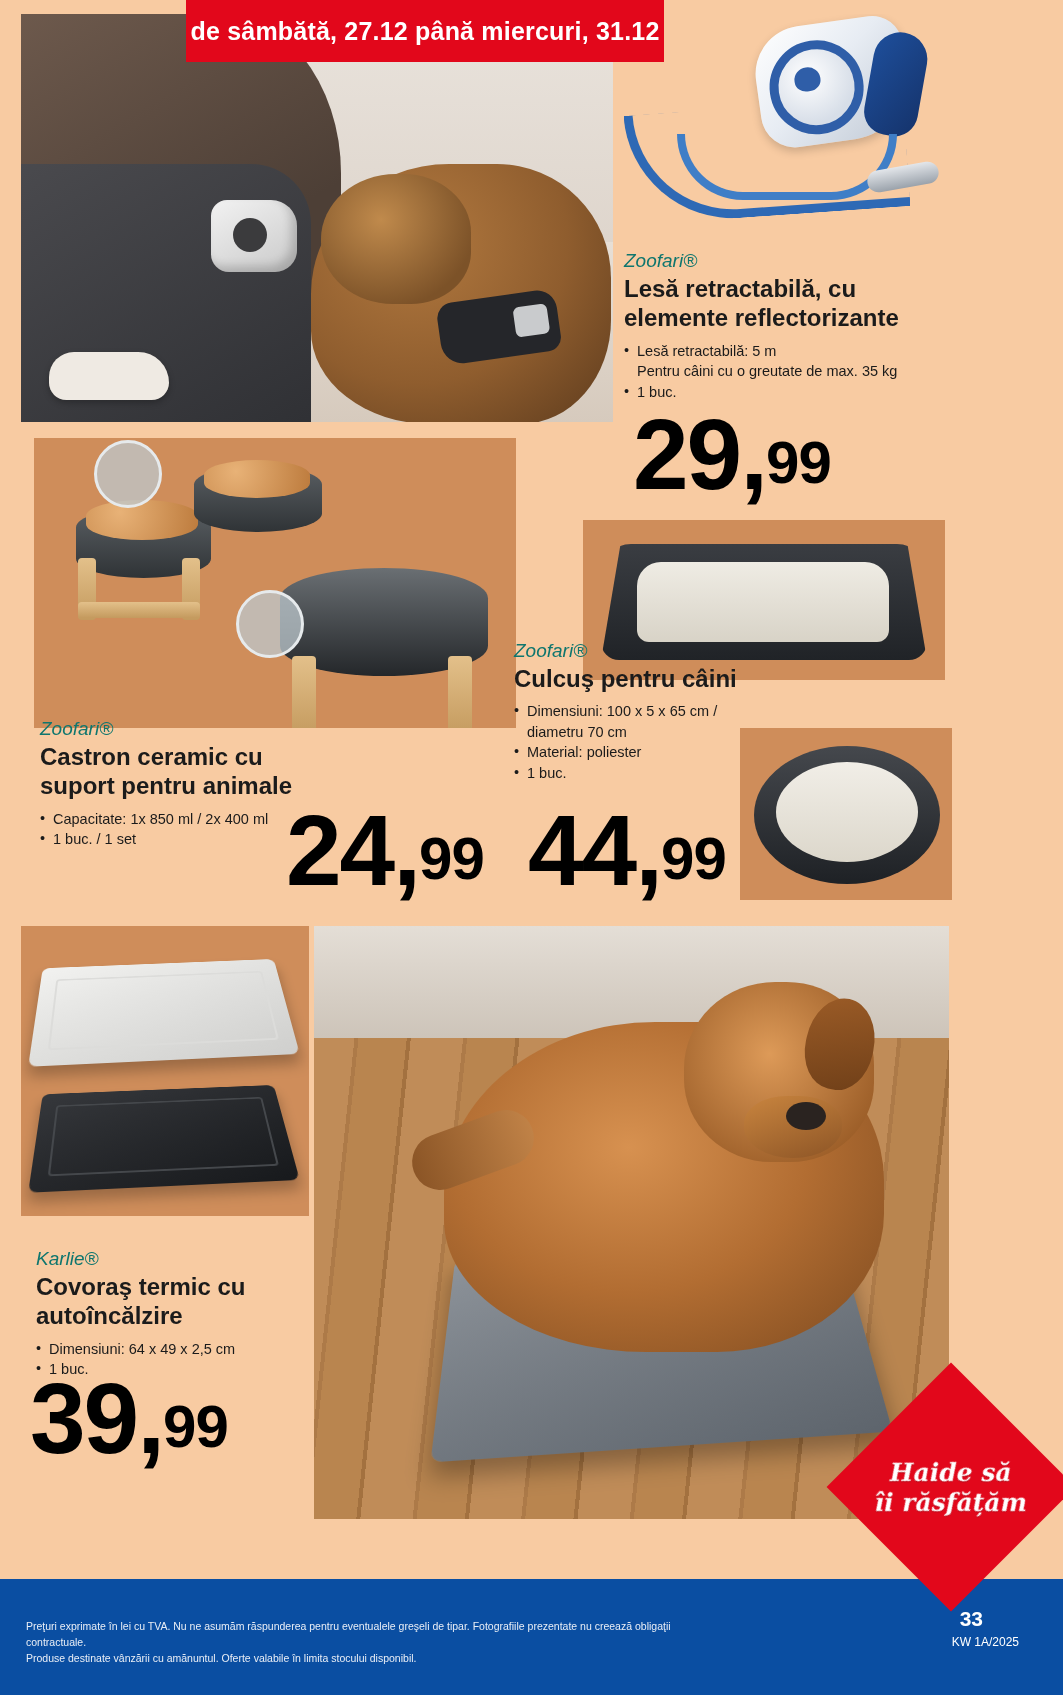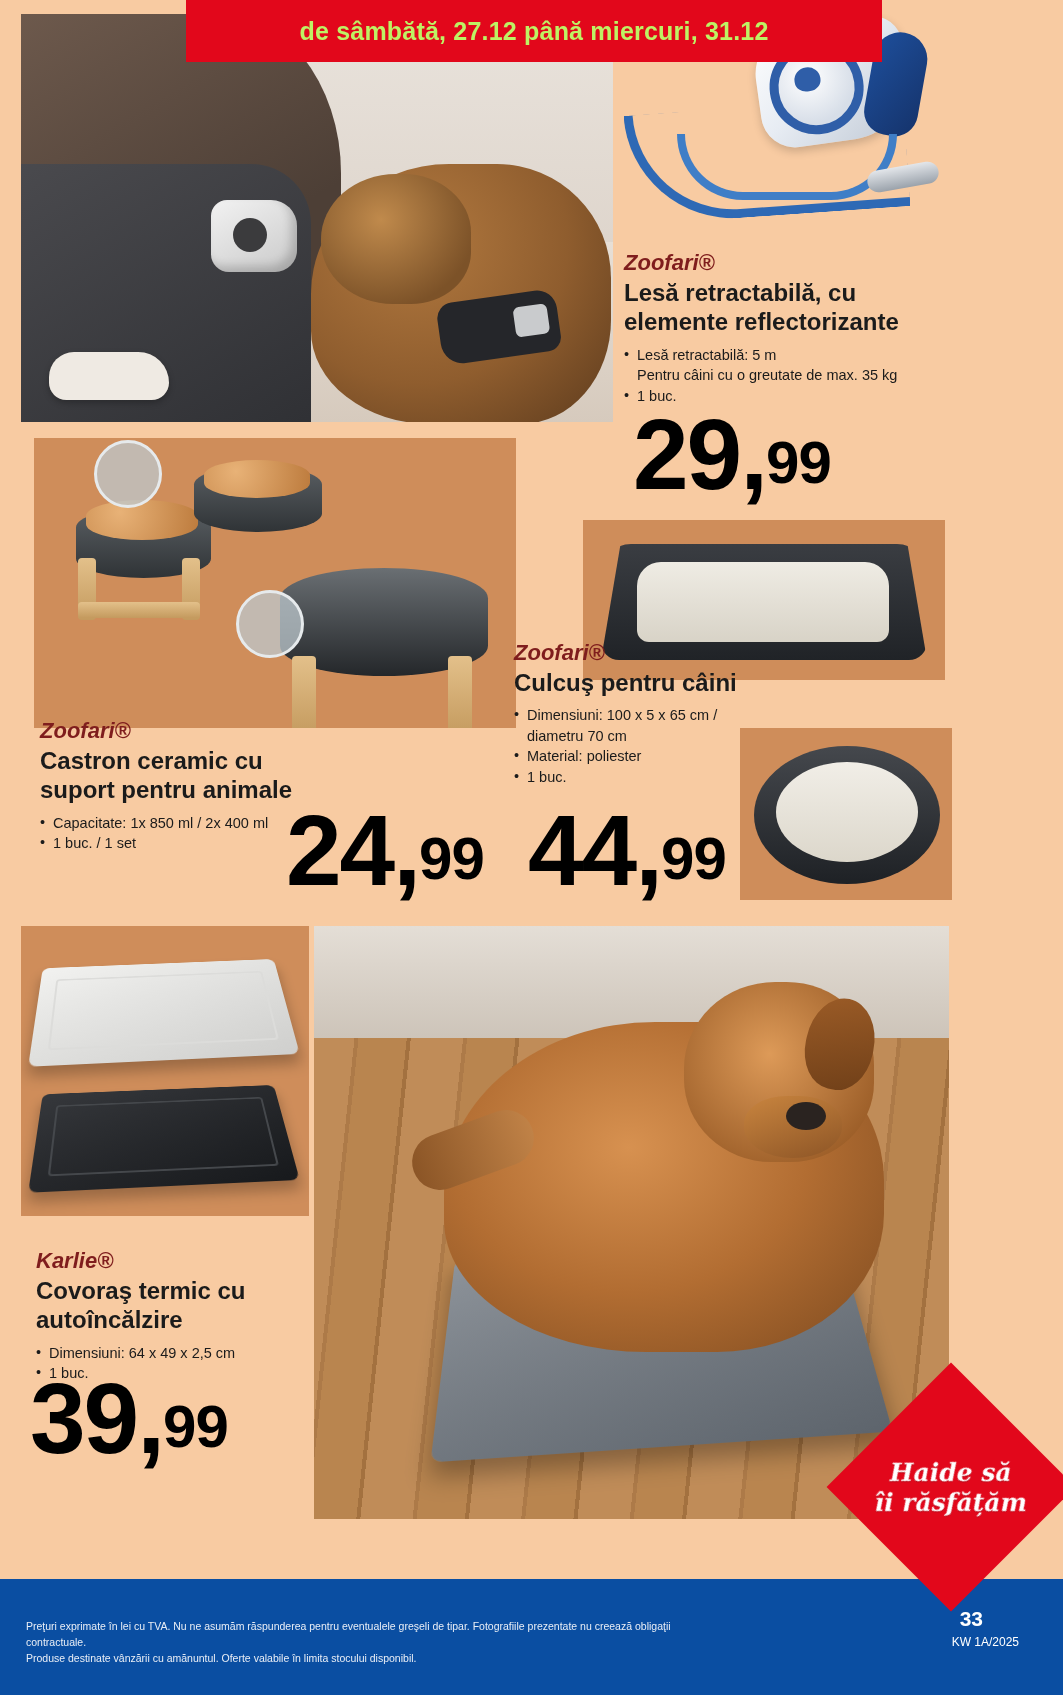--- a/index.html
+++ b/index.html
@@ -12,23 +12,23 @@
     overflow: hidden;
   }
   .page {
     position: absolute;
     inset: 0;
     background: #f8cba2;
   }
   
   .date-banner {
     position: absolute;
-    left: 186px; top: 0; width: 696px; height: 62px;
+    left: 186px; top: 0; width: 478px; height: 62px;
     background: #e2071b;
-    color: #bef264;
+    color: #ffffff;
     display: flex; align-items: center; justify-content: center;
     font-size: 25px; font-weight: bold;
     letter-spacing: .2px;
     z-index: 40;
   }
   
   .photo { position: absolute; overflow: hidden; }
 
   
   .hero-photo {
@@ -292,21 +292,21 @@
     color:#ffffff; text-align:center;
     font-family: "DejaVu Serif", serif;
     font-style: italic; font-weight: bold;
     font-size: 25px; line-height: 1.18;
     white-space: pre-line;
     text-shadow: 0 1px 0 rgba(0,0,0,.2);
   }
 
   
   .copy { position:absolute; color:#1b1b1b; }
-  .brand { font-size: 22px; font-weight: bold; font-style: italic; color:#7f1d1d; }
+  .brand { font-size: 19px; font-weight: normal; font-style: italic; color:#0f766e; }
   .pname { font-size: 24px; font-weight: bold; line-height: 1.22; margin-top: 2px; }
   .bullets { margin-top: 8px; list-style: none; }
   .bullets li {
     font-size: 14.5px; line-height: 1.42; position: relative; padding-left: 13px;
   }
   .bullets li:before {
     content: '•'; position:absolute; left: 0; top: -1px;
   }
   .bullets li.cont { padding-left: 13px; }
   .bullets li.cont:before { content: ''; }

